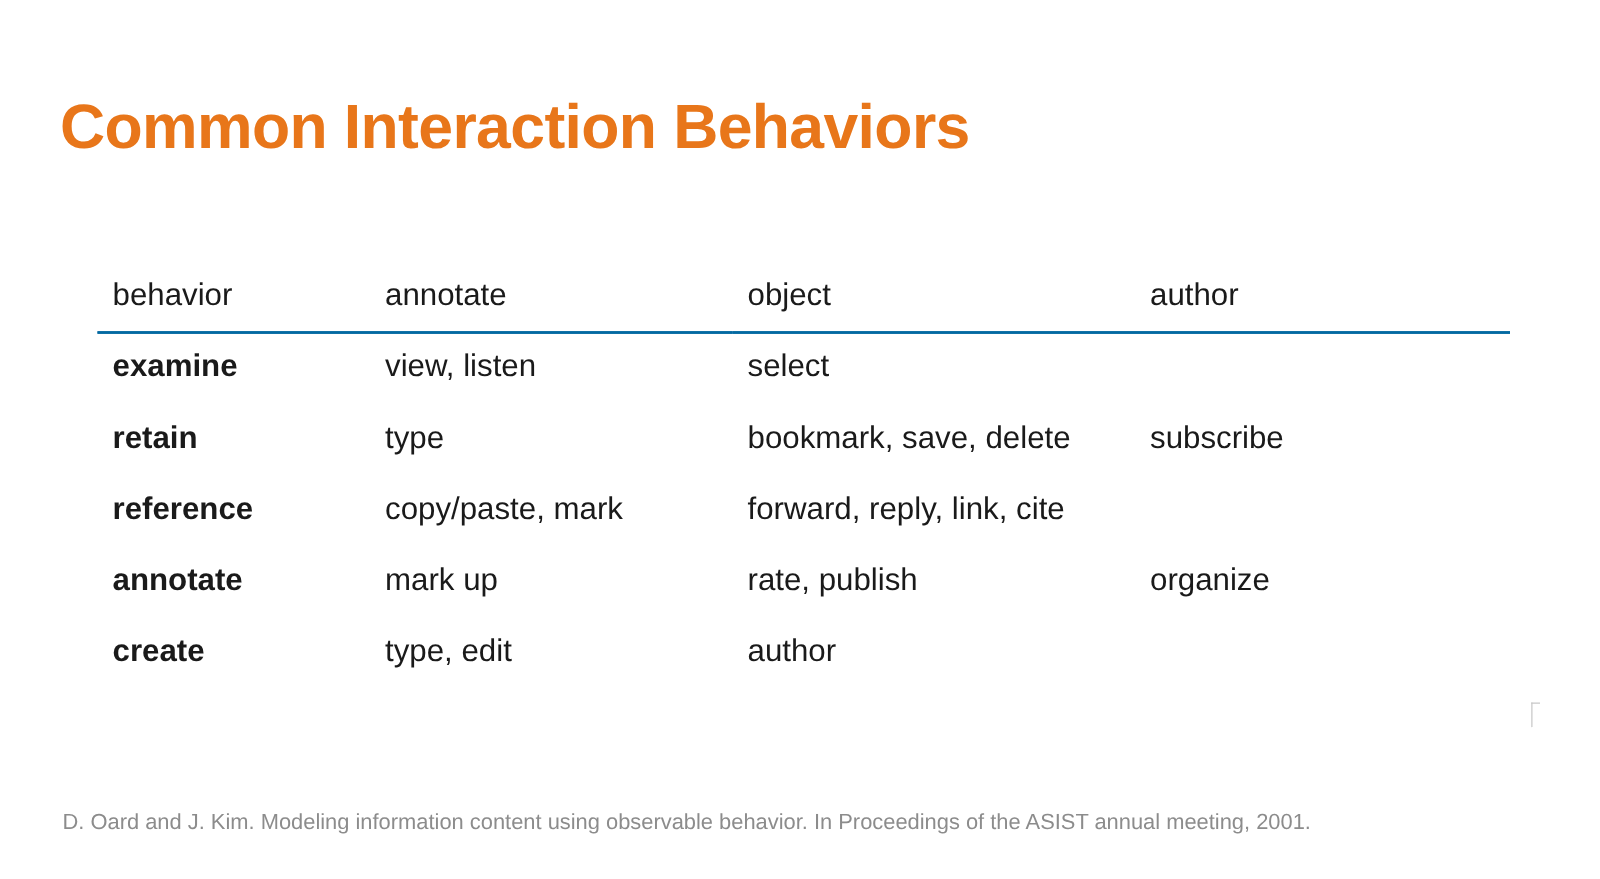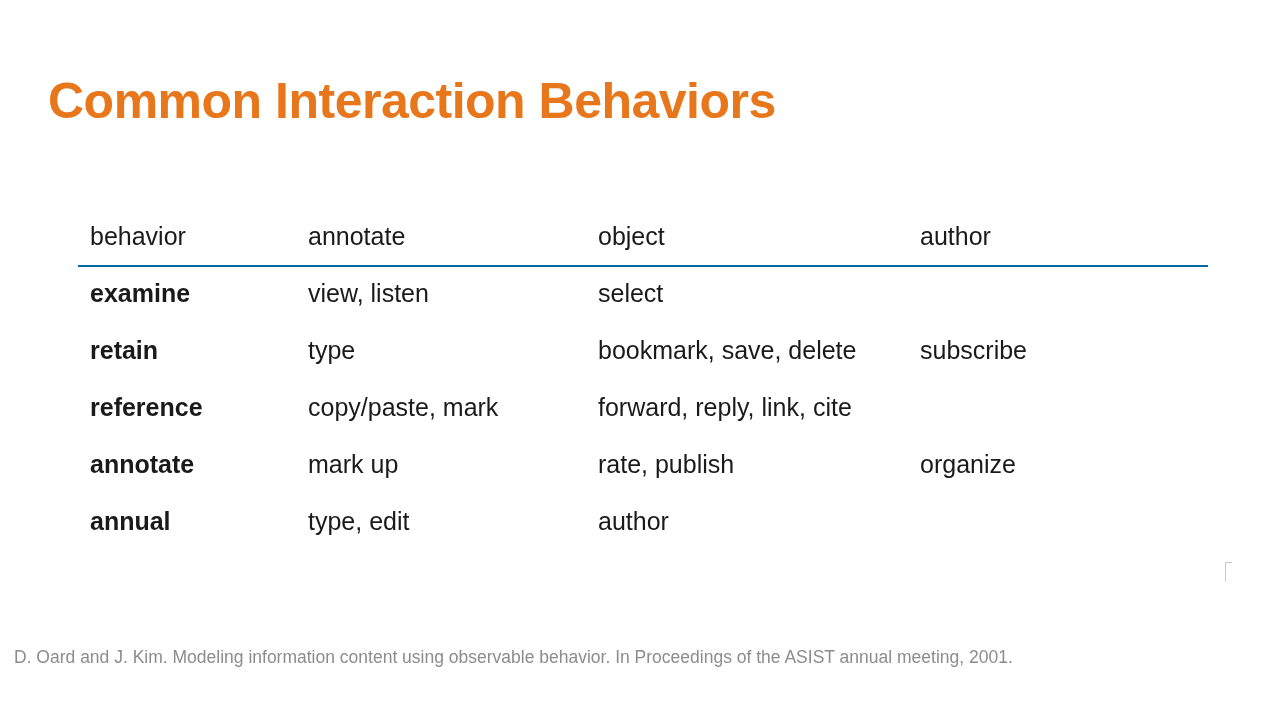--- a/index.html
+++ b/index.html
@@ -75,20 +75,21 @@
     position: absolute;
     left: 14px;
     top: 644px;
     width: 1256px;
     color: #8c8c8c;
     font-size: 17.5px;
     line-height: 26px;
   }
   .footnote-line {
     white-space: nowrap;
+    margin-left: 36px;
   }
   .scroll-tick {
     position: absolute;
     right: 0px;
     top: 562px;
     width: 6px;
     height: 18px;
     border-left: 1px solid #c8c8c8;
     border-top: 1px solid #c8c8c8;
     border-bottom: 1px solid #ffffff;
@@ -136,21 +137,21 @@
           <td>forward, reply, link, cite</td>
           <td></td>
         </tr>
         <tr>
           <td class="first-col">annotate</td>
           <td>mark up</td>
           <td>rate, publish</td>
           <td>organize</td>
         </tr>
         <tr>
-          <td class="first-col">annual</td>
+          <td class="first-col">create</td>
           <td>type, edit</td>
           <td>author</td>
           <td></td>
         </tr>
       </tbody>
     </table>
   </div>
 
   <div class="footnotes">
     <div class="footnote-line">D. Oard and J. Kim. Modeling information content using observable behavior. In Proceedings of the ASIST annual meeting, 2001.</div>

